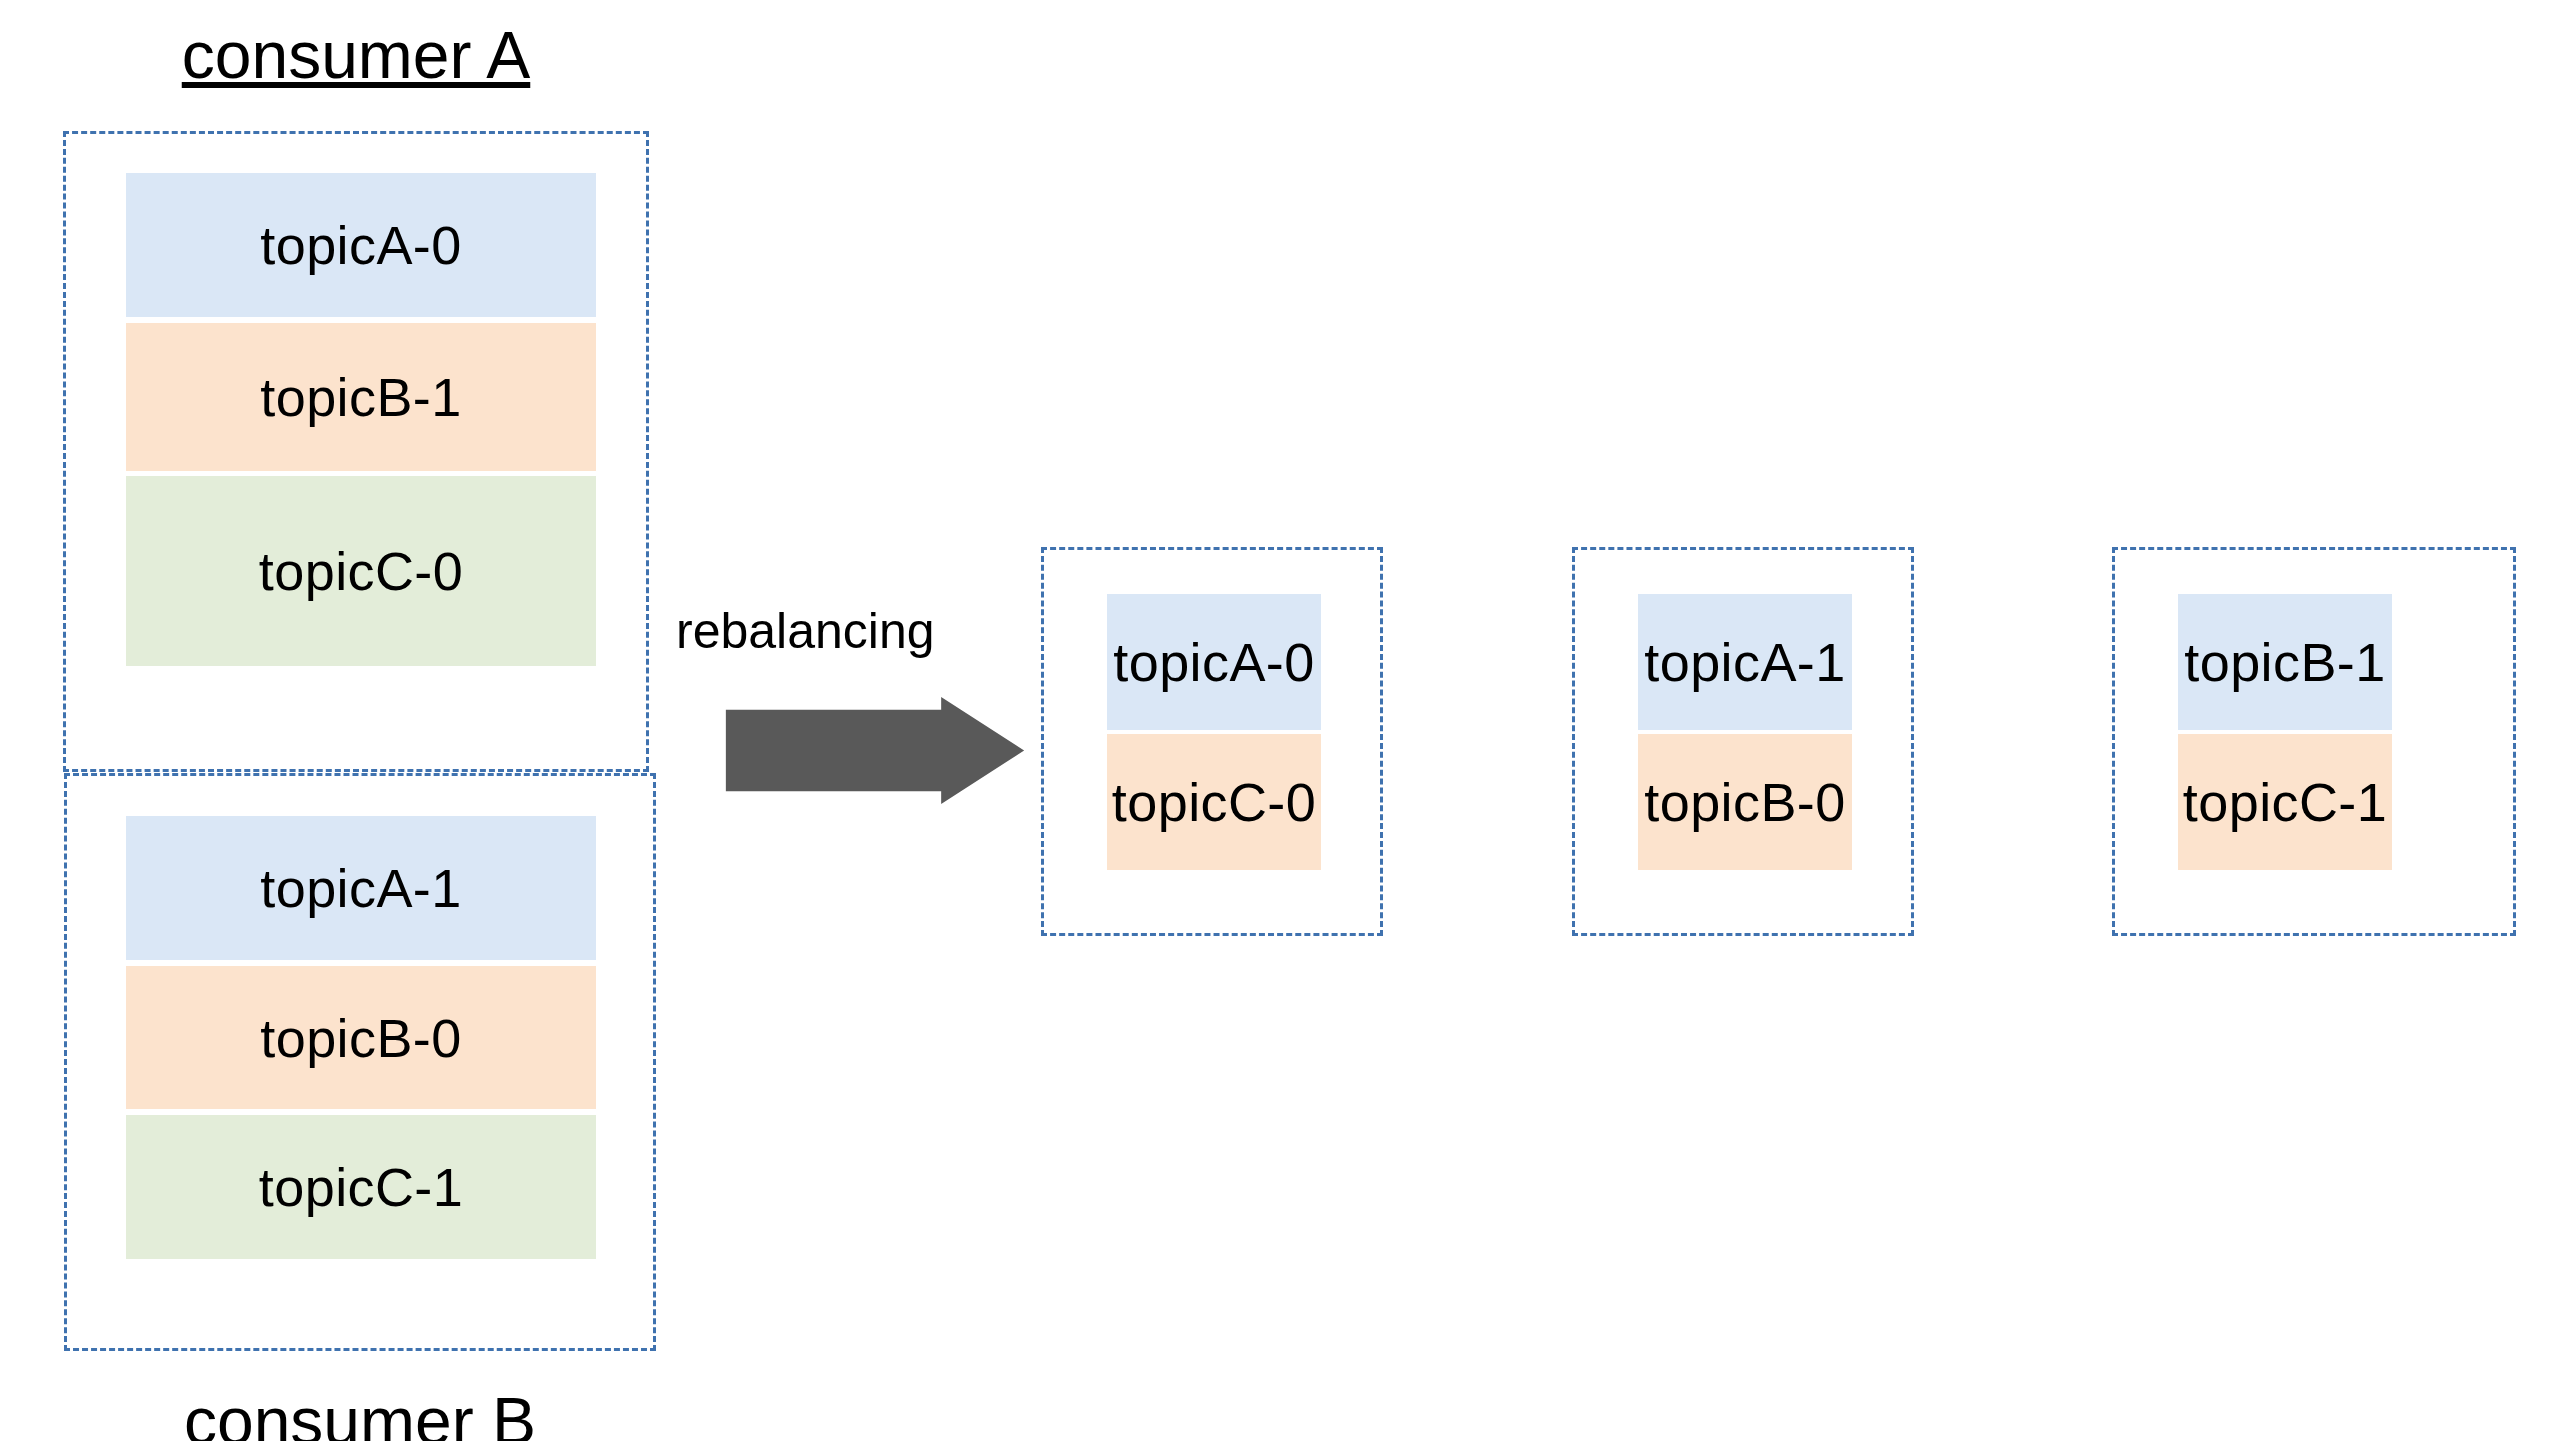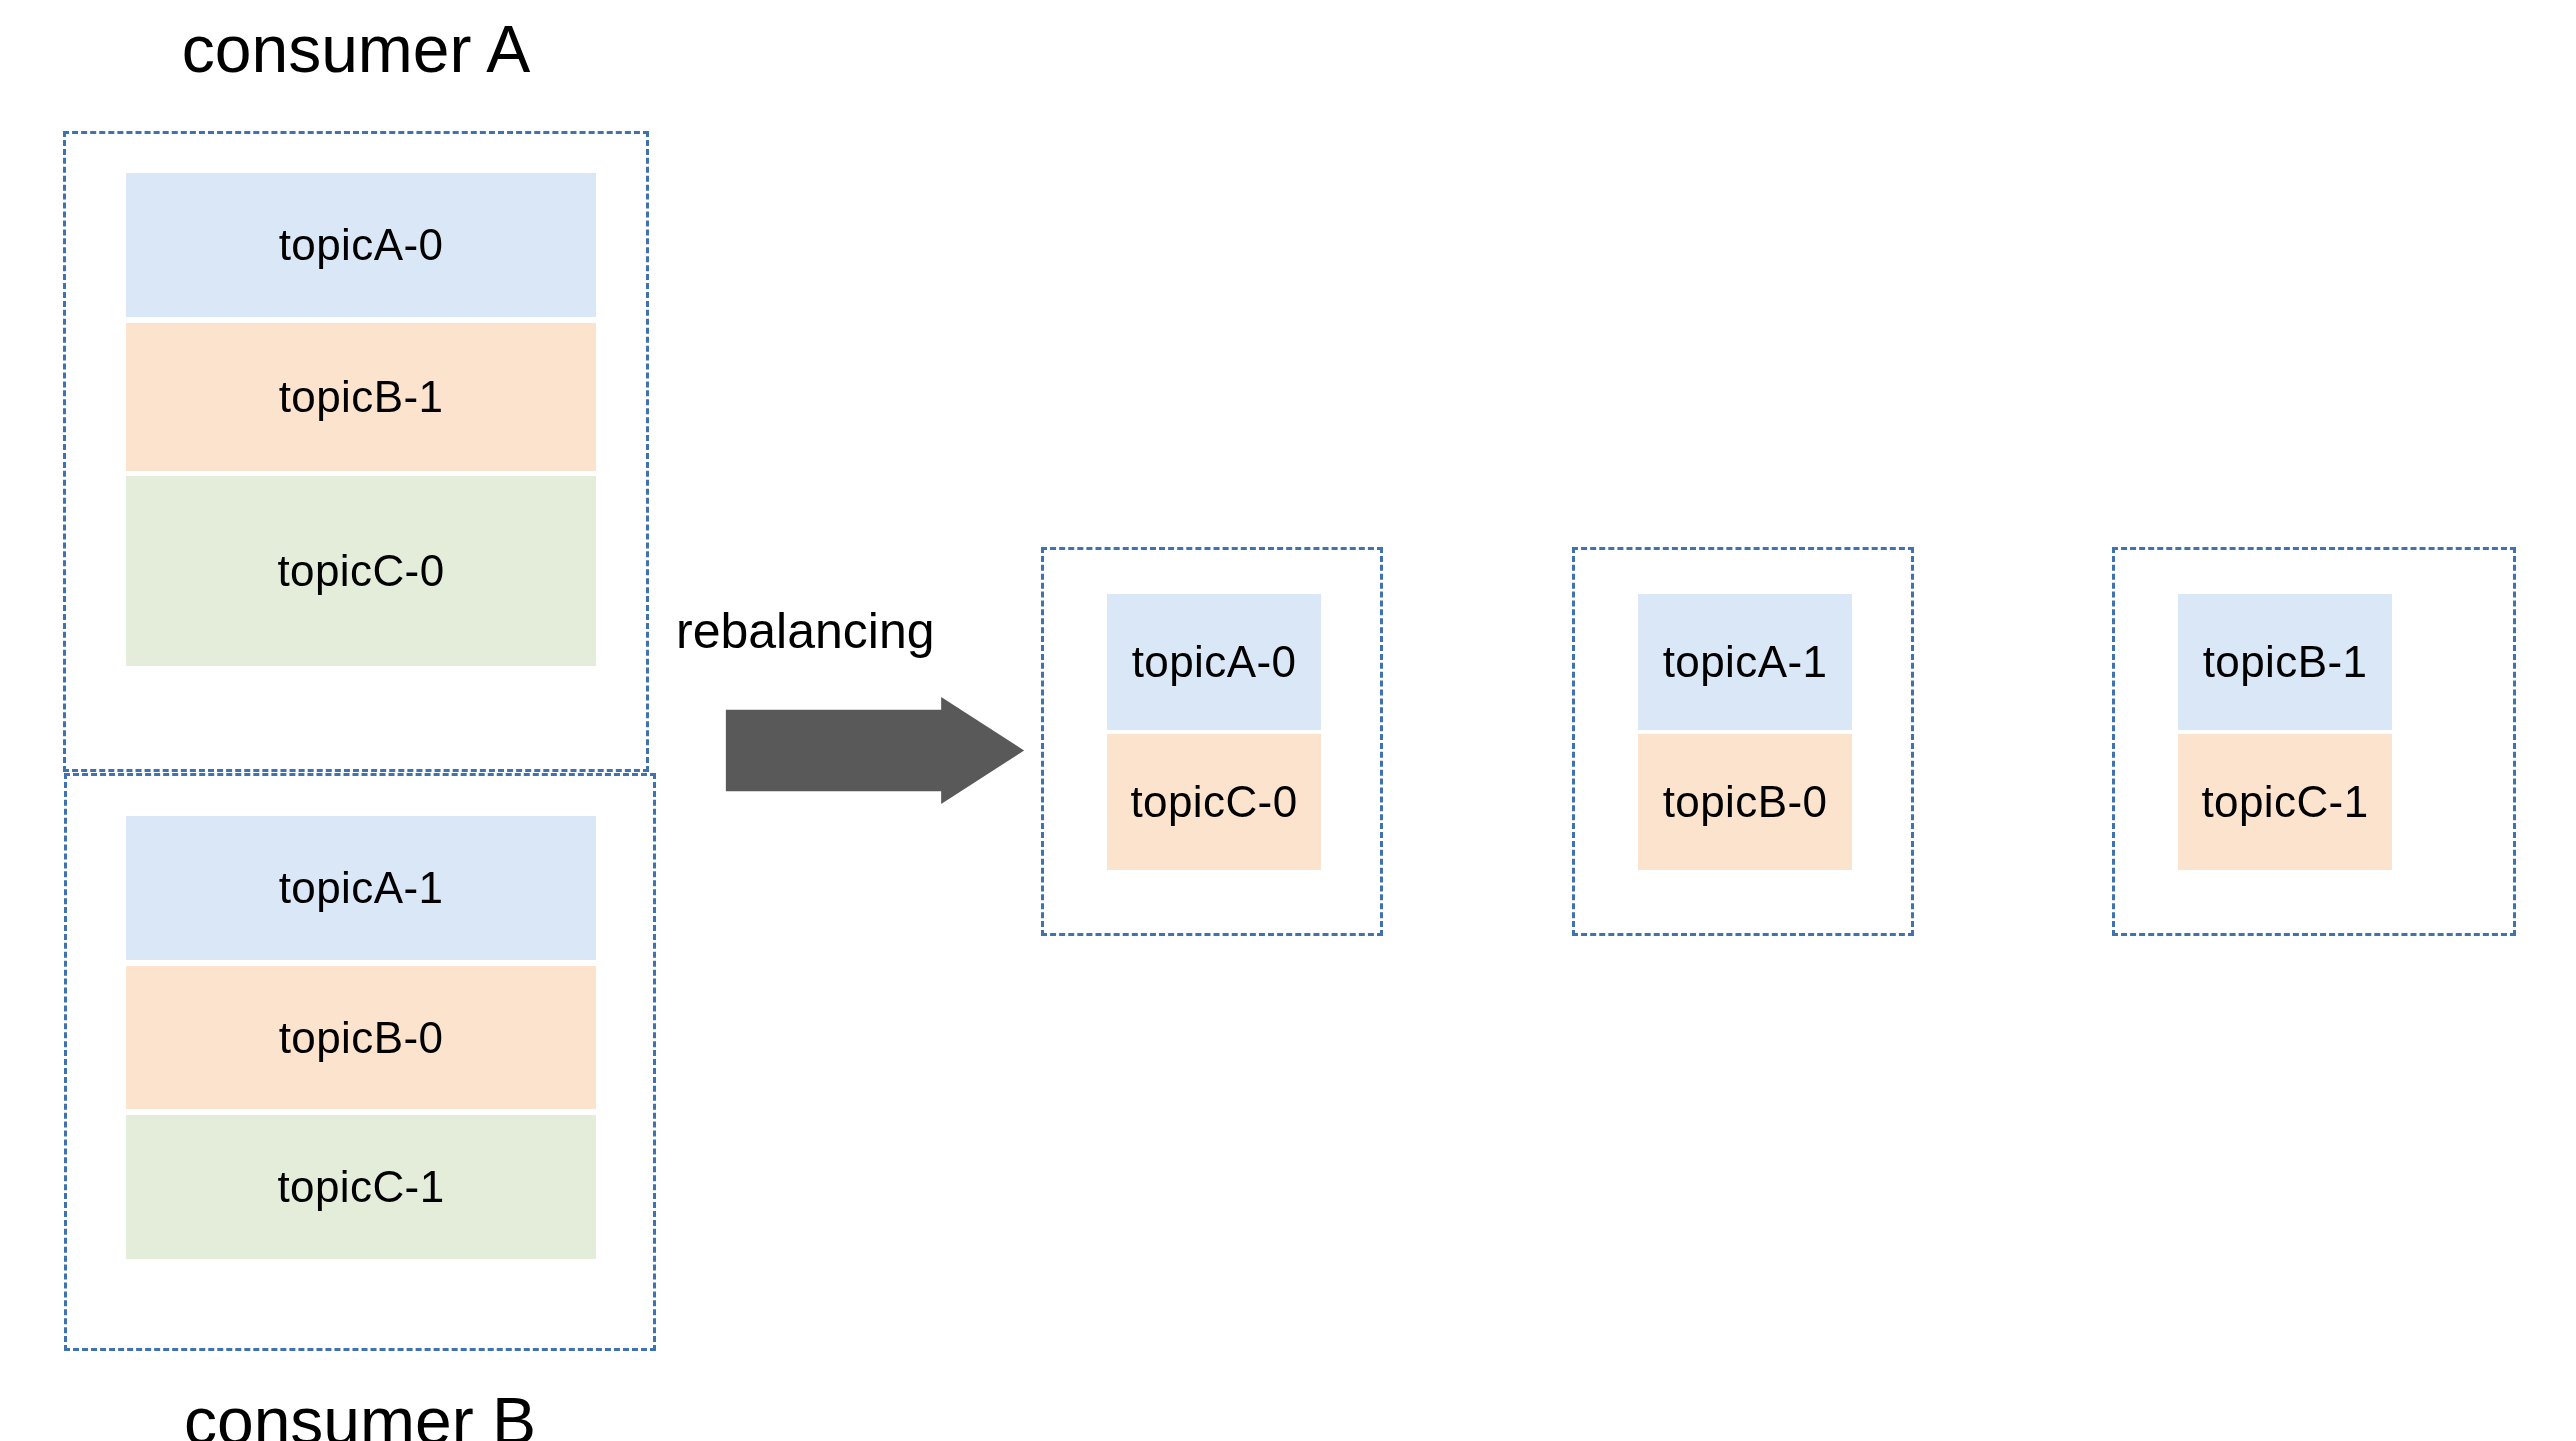--- a/index.html
+++ b/index.html
@@ -29,21 +29,21 @@
     background: #ffffff;
     box-sizing: border-box;
   }
 
   
   .partition {
     position: absolute;
     display: flex;
     align-items: center;
     justify-content: center;
-    font-size: 44px;
+    font-size: 54px;
     line-height: 1;
     letter-spacing: 0.4px;
     color: #000000;
     white-space: nowrap;
   }
   .p-blue  { background: #DAE7F6; }
   .p-peach { background: #FCE3CD; }
   .p-green { background: #E3EDD9; }
 
   
@@ -71,21 +71,21 @@
     left: 723px;
     top: 697px;
     width: 304px;
     height: 107px;
   }
   .arrow-wrap svg { display: block; width: 100%; height: 100%; }
 </style>
 </head>
 <body>
 
-<div class="consumer-label" style="left:63px; top:16px; width:586px;">consumer A</div>
+<div class="consumer-label" style="left:63px; top:22px; width:586px;text-decoration:underline;">consumer A</div>
 
 <div class="consumer-group" style="left:63px; top:131px; width:586px; height:641px;">
 
   <div class="partition p-blue" style="left:60px; top:39px; width:470px; height:144px;">topicA-0</div>
 
   <div class="partition p-peach" style="left:60px; top:189px; width:470px; height:148px;">topicB-1</div>
 
   <div class="partition p-green" style="left:60px; top:342px; width:470px; height:190px;">topicC-0</div>
 </div>
 

